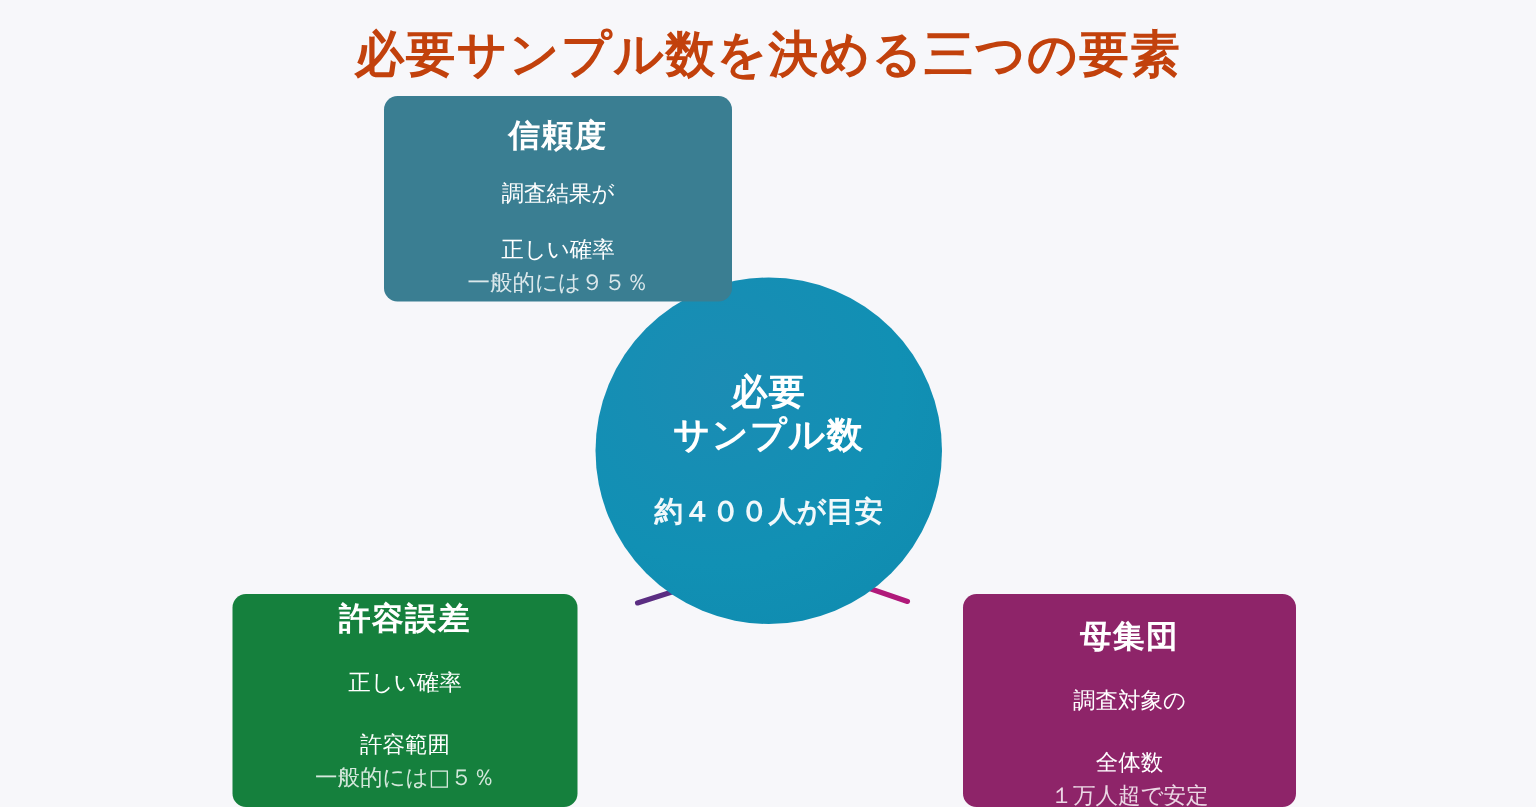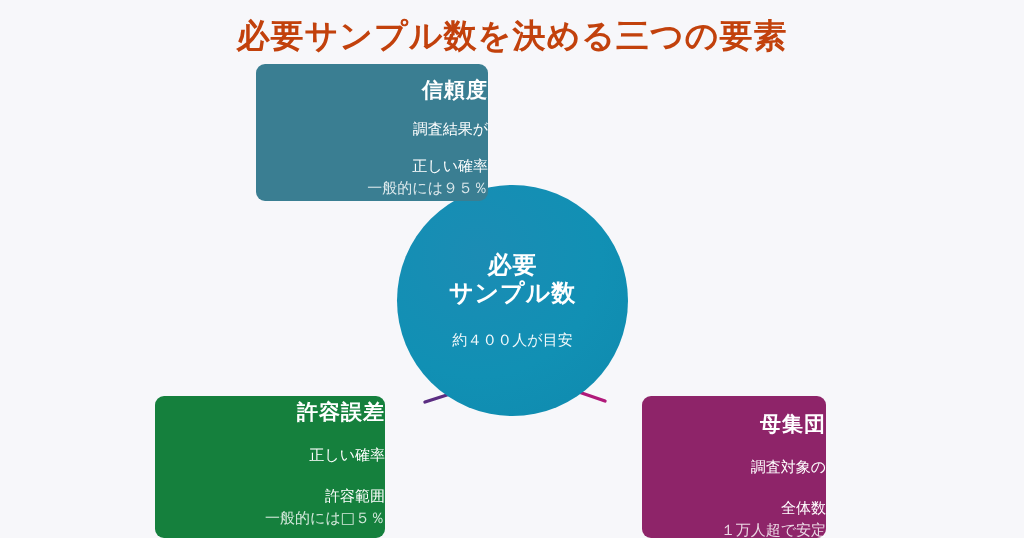--- a/index.html
+++ b/index.html
@@ -67,34 +67,34 @@
     line-height: 1.18;
     letter-spacing: 1px;
   }
   .center-line2 {
     font-size: 24px;
     font-weight: bold;
     line-height: 1.18;
     letter-spacing: 1px;
   }
   .center-sub {
-    font-size: 15px;
-    font-weight: normal;
+    font-size: 19px;
+    font-weight: bold;
     margin-top: 24px;
     color: rgba(255, 255, 255, 0.94);
     letter-spacing: 0px;
   }
 
   
   .card {
     position: absolute;
     border-radius: 9px;
     display: flex;
     flex-direction: column;
-    align-items: flex-end;
+    align-items: center;
     text-align: center;
     color: #ffffff;
     z-index: 4;
   }
   .card-title {
     font-size: 21px;
     font-weight: bold;
     letter-spacing: 1px;
     line-height: 1.2;
   }
@@ -140,21 +140,21 @@
     background: #15803d;
     padding-top: 4px;
     box-sizing: border-box;
   }
   .card-margin .card-desc { margin-top: 20px; }
 
   
   .card-population {
     left: 642px;
     top: 396px;
-    width: 184px;
+    width: 222px;
     height: 142px;
     background: #8e2469;
     padding-top: 16px;
     box-sizing: border-box;
   }
   .card-population .card-desc { margin-top: 20px; }
 </style>
 </head>
 <body>
 

